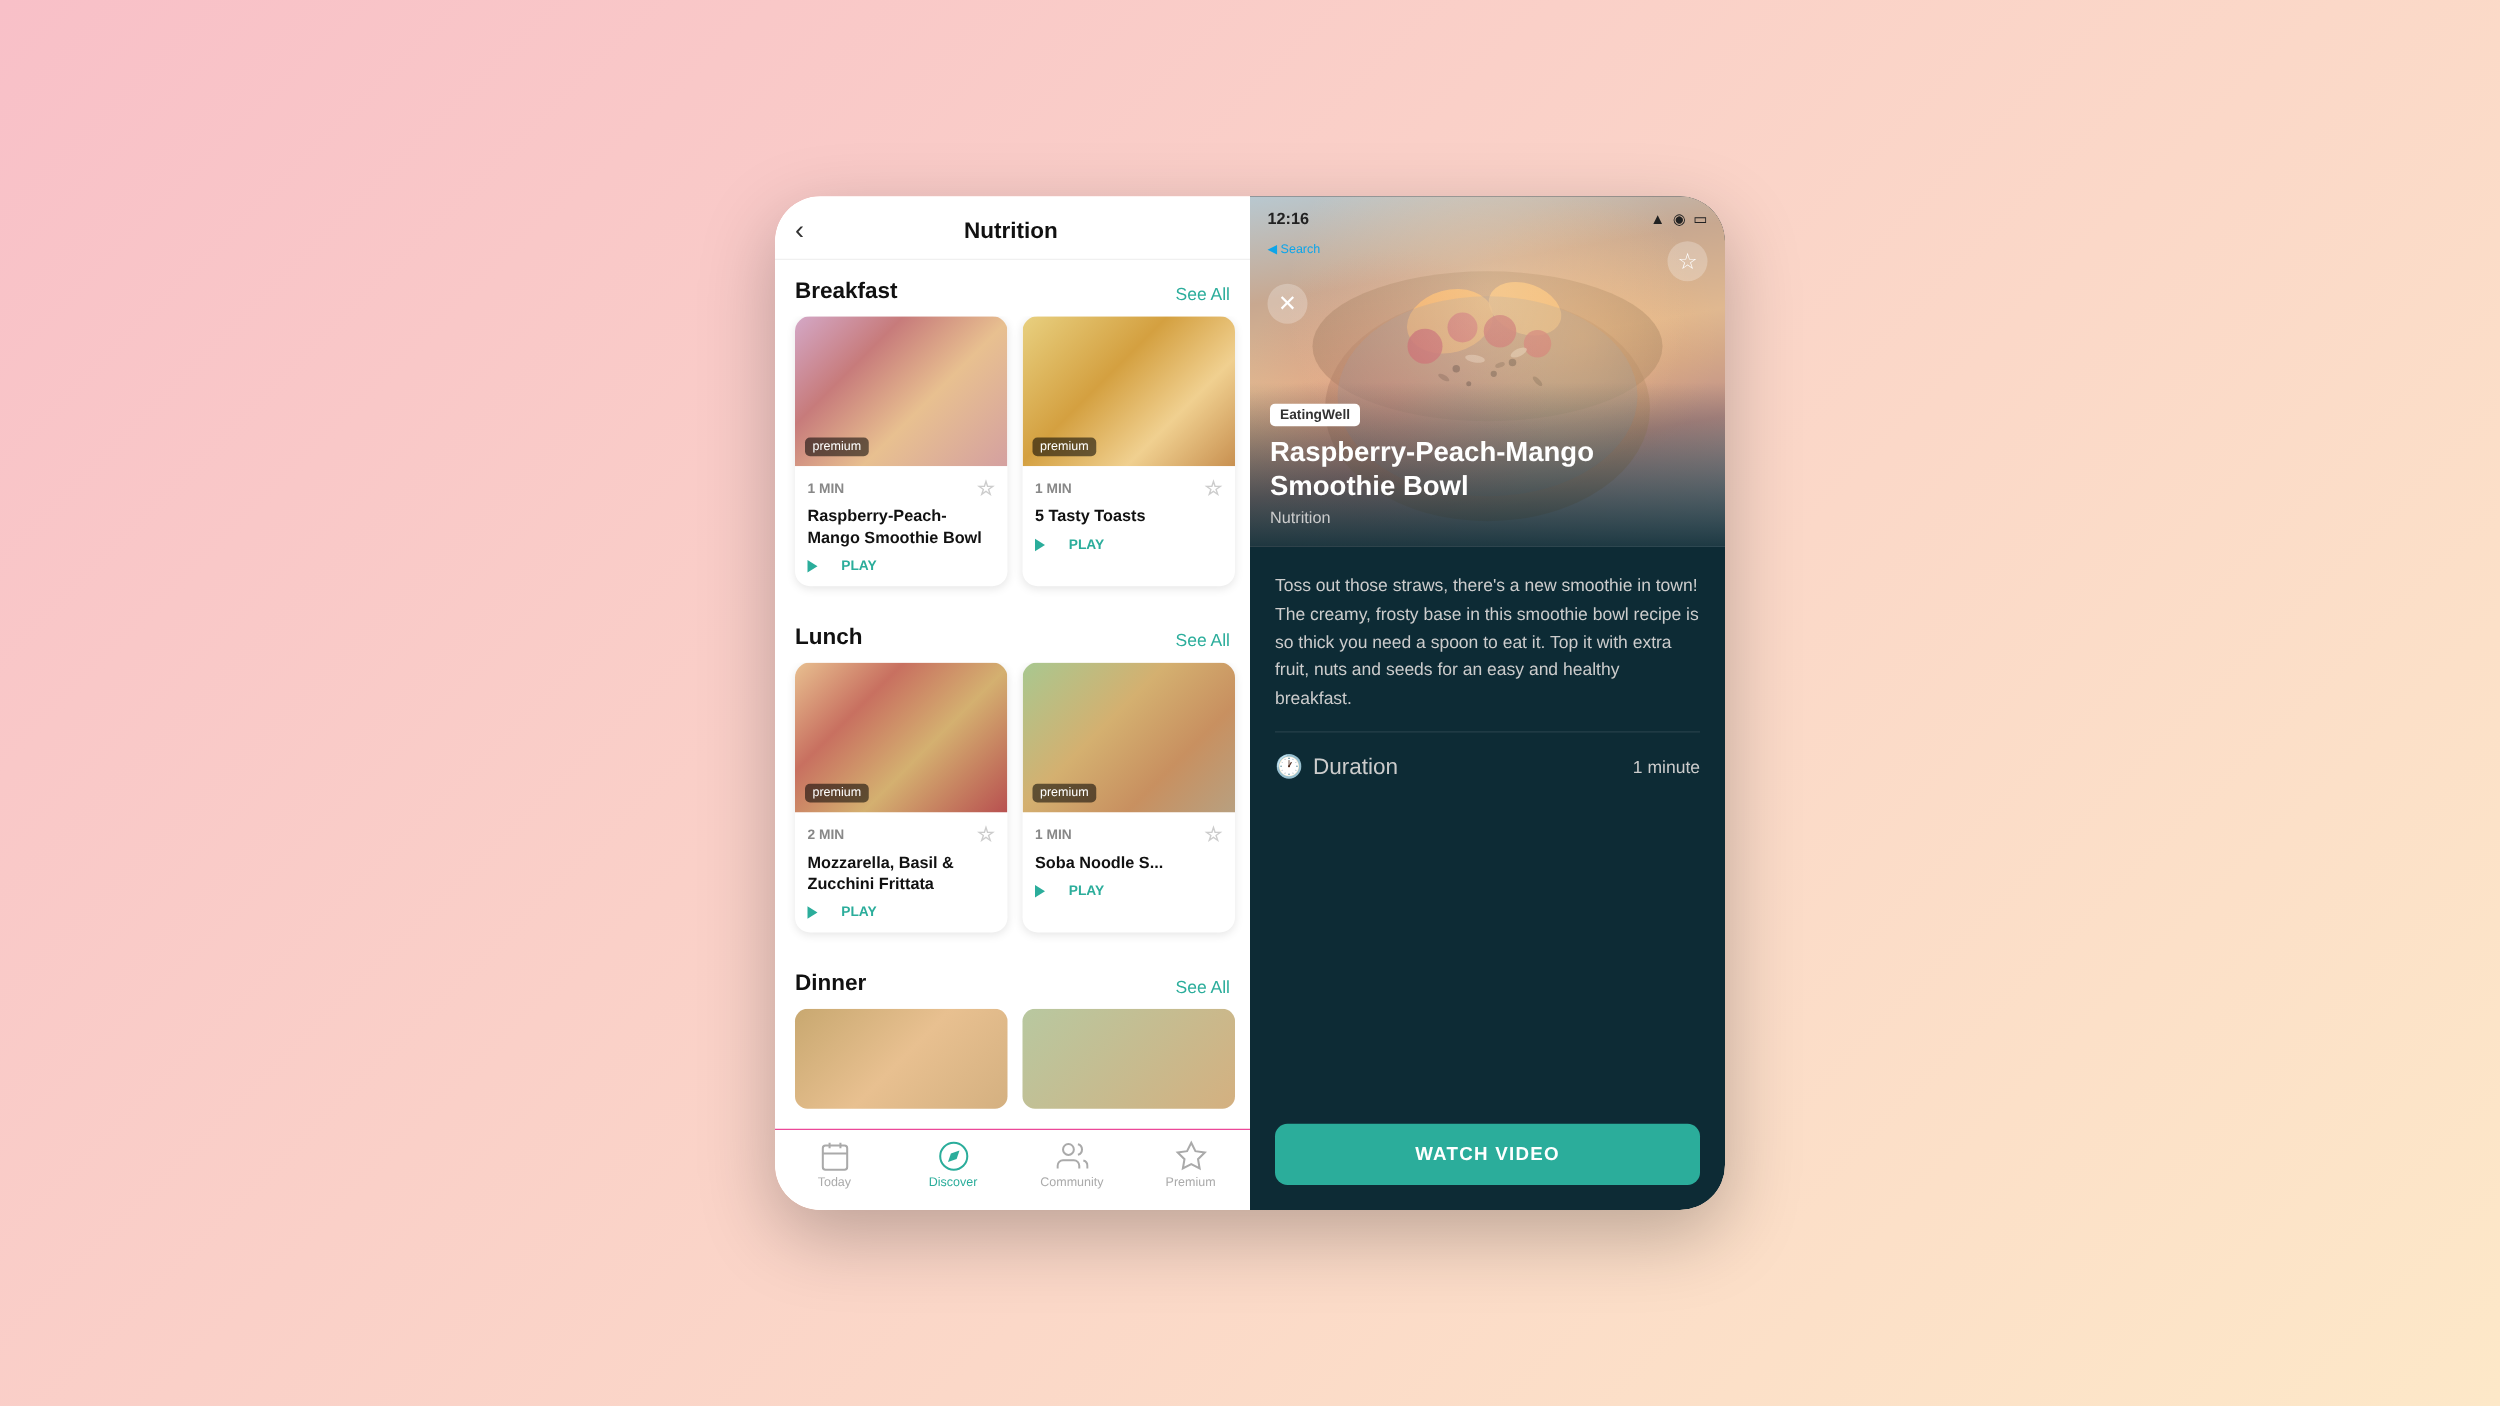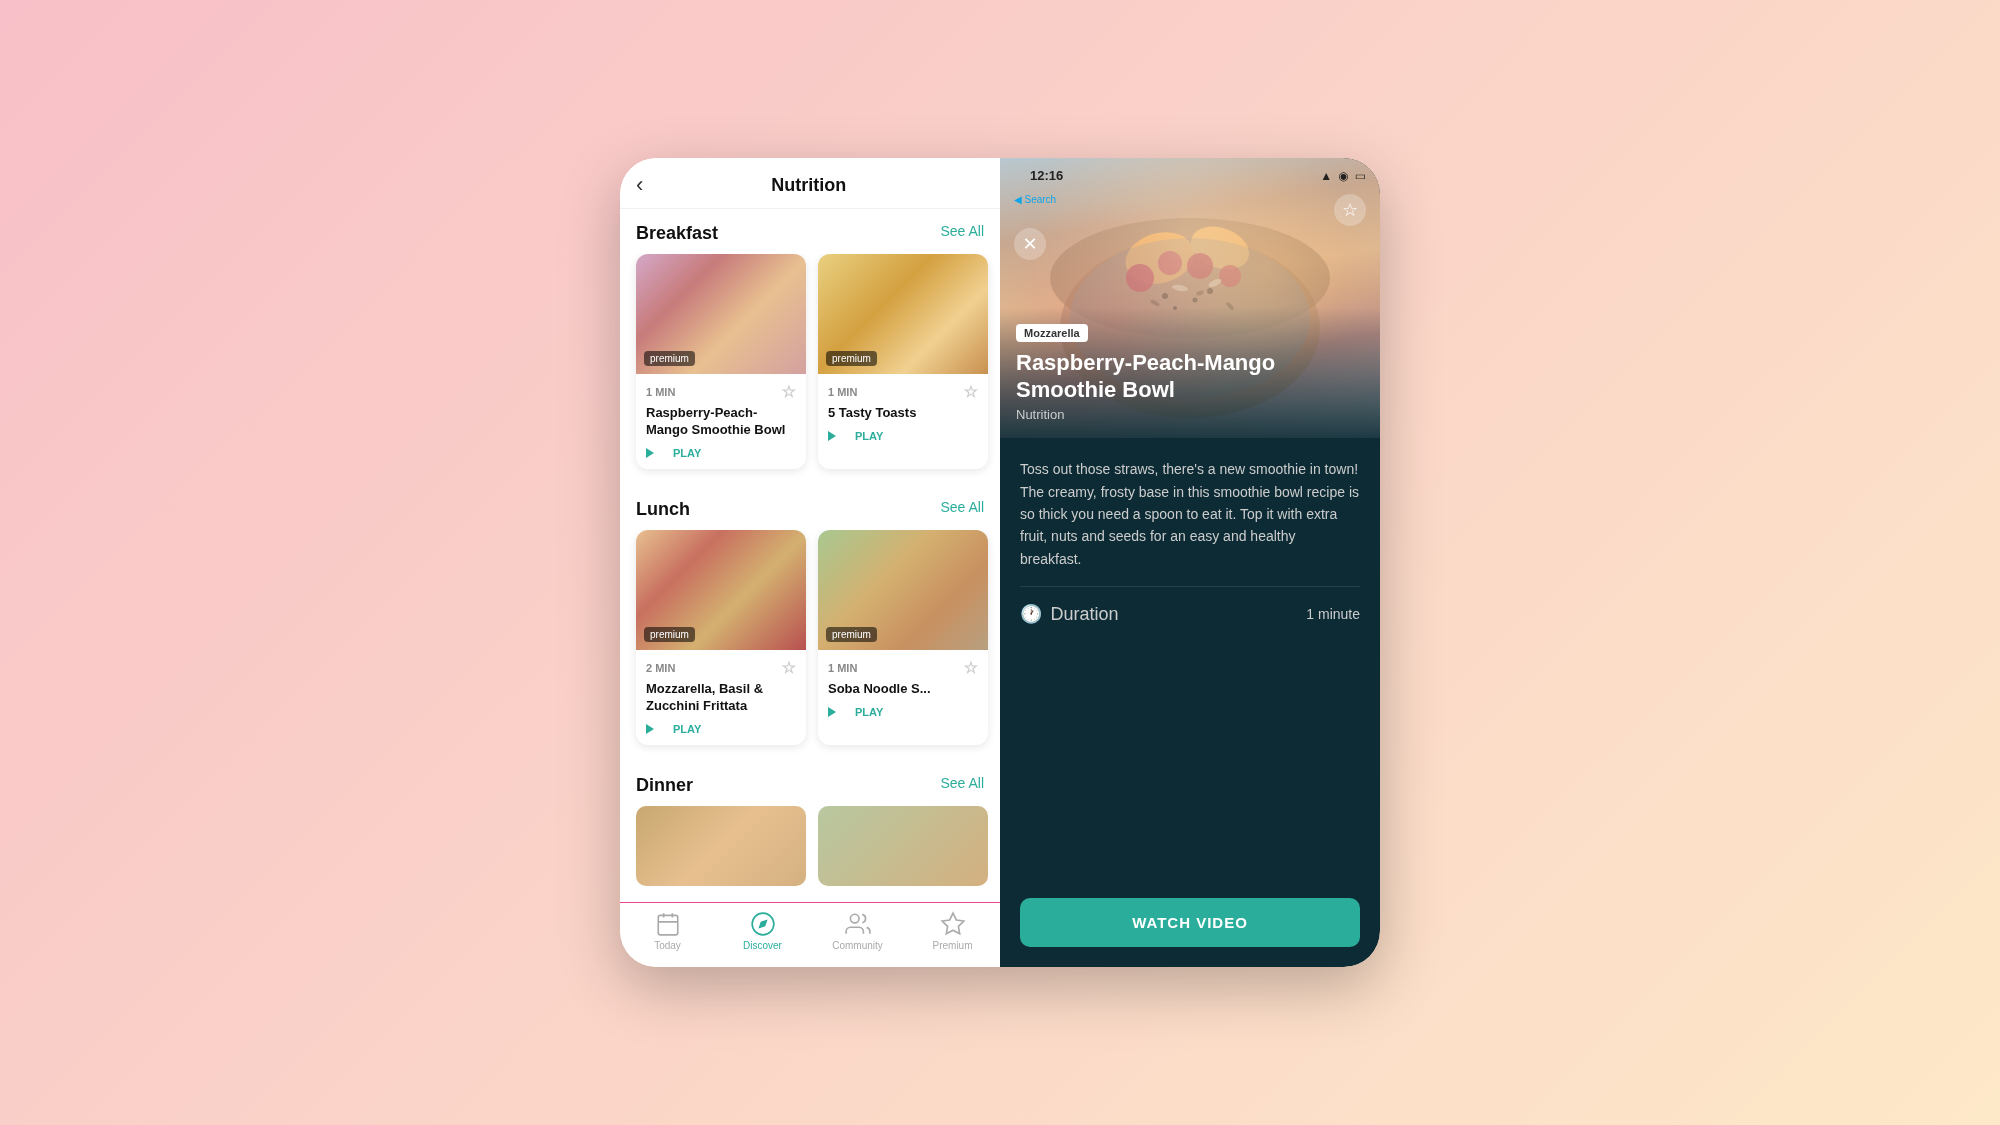--- a/index.html
+++ b/index.html
@@ -55,21 +55,21 @@
     .left-scroll {
       flex: 1;
       overflow-y: auto;
       overflow-x: hidden;
       padding-bottom: 0;
     }
     .left-scroll::-webkit-scrollbar { display: none; }
     .section-header {
       display: flex;
       justify-content: space-between;
-      align-items: flex-start;
+      align-items: flex-end;
       padding: 14px 16px 10px;
     }
     .section-title {
       font-size: 18px;
       font-weight: 700;
       color: #111;
     }
     .see-all {
       font-size: 14px;
       color: #2BAD9B;
@@ -517,42 +517,42 @@
 
           <circle cx="165" cy="138" r="3" fill="rgba(40,30,20,0.7)"></circle>
           <circle cx="195" cy="142" r="2.5" fill="rgba(40,30,20,0.7)"></circle>
           <circle cx="210" cy="133" r="3" fill="rgba(40,30,20,0.7)"></circle>
           <circle cx="175" cy="150" r="2" fill="rgba(40,30,20,0.7)"></circle>
 
           <ellipse cx="190" cy="160" rx="120" ry="80" fill="rgba(150,155,160,0.35)"></ellipse>
         </svg>
       </div>
 
-      <div style="position:absolute;top:0;left:16px;right:0;display:flex;justify-content:space-between;padding:10px 14px 0;">
+      <div style="position:absolute;top:0;left:0;right:0;display:flex;justify-content:space-between;padding:10px 14px 0;">
         <span style="font-size:13px;font-weight:600;color:#222;">12:16</span>
         <div style="display:flex;gap:6px;align-items:center;">
           <span style="font-size:12px;color:#222;">▲</span>
           <span style="font-size:12px;color:#222;">◉</span>
           <span style="font-size:12px;color:#222;">▭</span>
         </div>
       </div>
 
       <div style="position:absolute;top:36px;left:0;right:0;display:flex;justify-content:space-between;padding:0 14px;">
         <span style="font-size:10px;color:#0ea5e9;cursor:pointer;text-align:right;">◀ Search</span>
         <div style="display:flex;gap:10px;">
           <div class="fav-btn-circle">☆</div>
         </div>
       </div>
 
       <div style="position:absolute;top:70px;left:14px;">
         <div class="close-btn-circle">✕</div>
       </div>
 
       <div class="hero-overlay">
-        <div class="hero-source-badge">Mozzarella</div>
+        <div class="hero-source-badge">EatingWell</div>
         <div class="hero-title">Raspberry-Peach-Mango Smoothie Bowl</div>
         <div class="hero-category">Nutrition</div>
       </div>
     </div>
 
     <div class="right-content">
       <p class="right-description">Toss out those straws, there's a new smoothie in town! The creamy, frosty base in this smoothie bowl recipe is so thick you need a spoon to eat it. Top it with extra fruit, nuts and seeds for an easy and healthy breakfast.</p>
       <div class="right-divider"></div>
       <div class="duration-row">
         <div class="duration-left">

